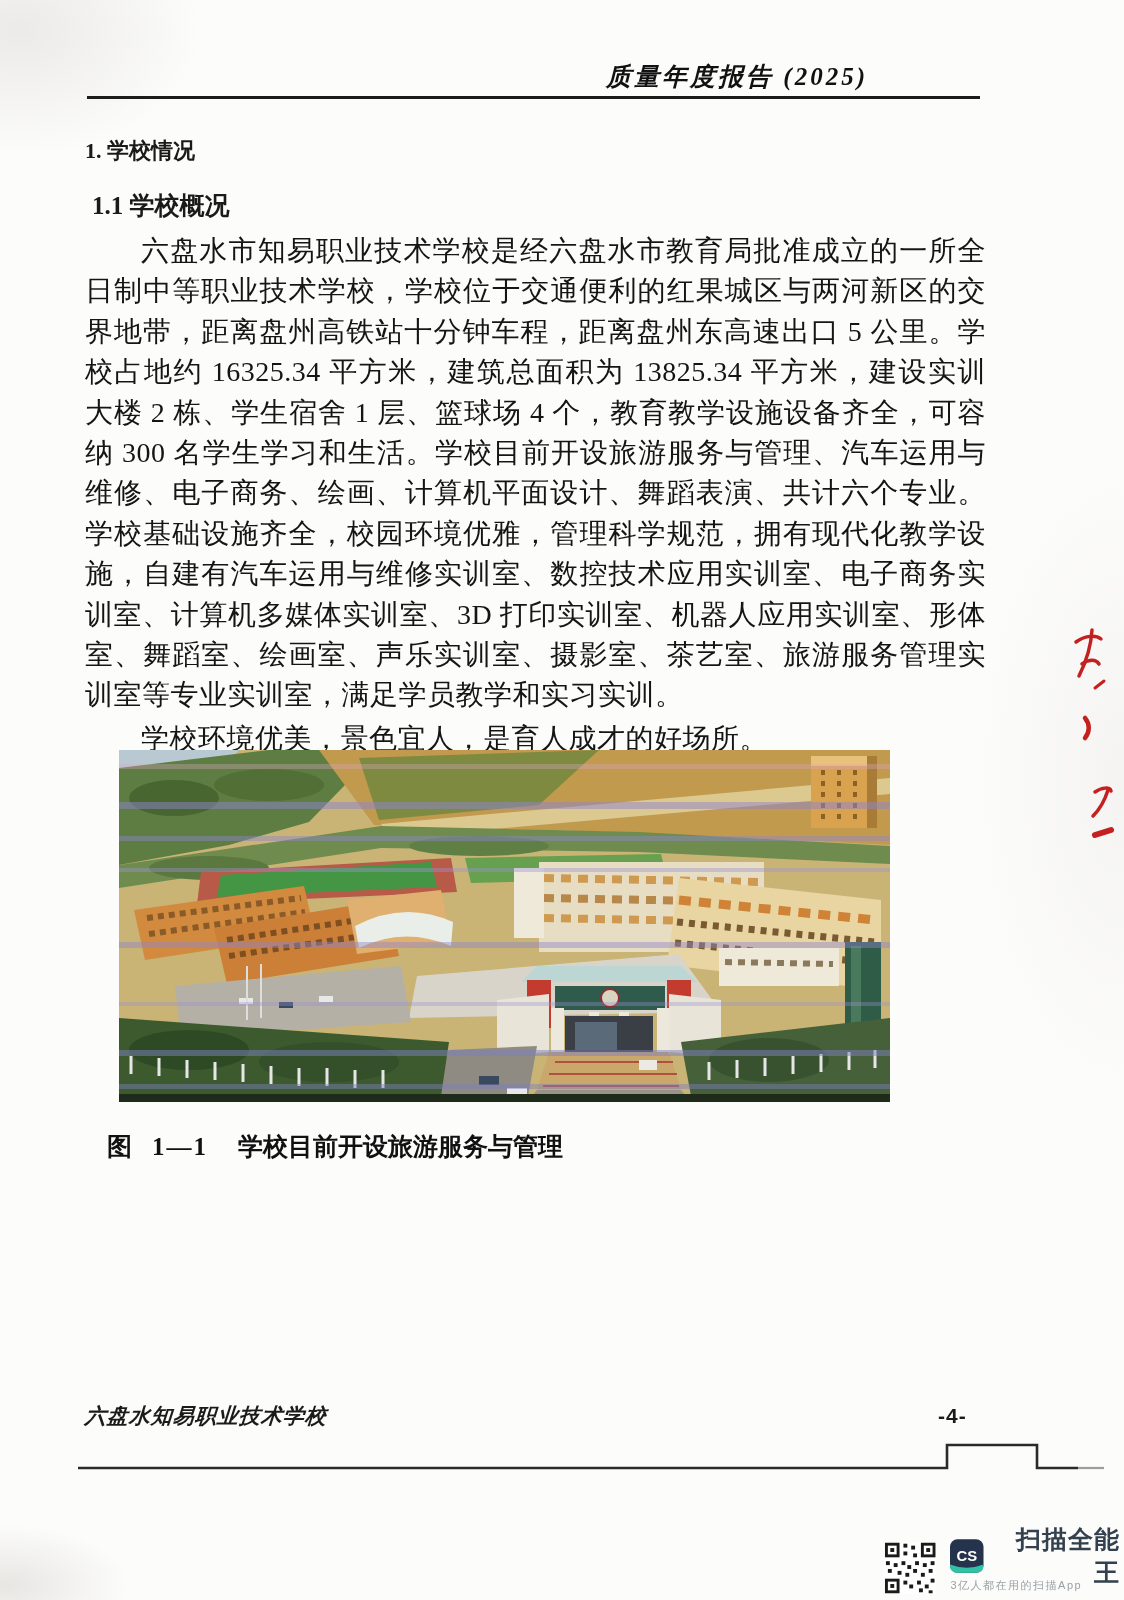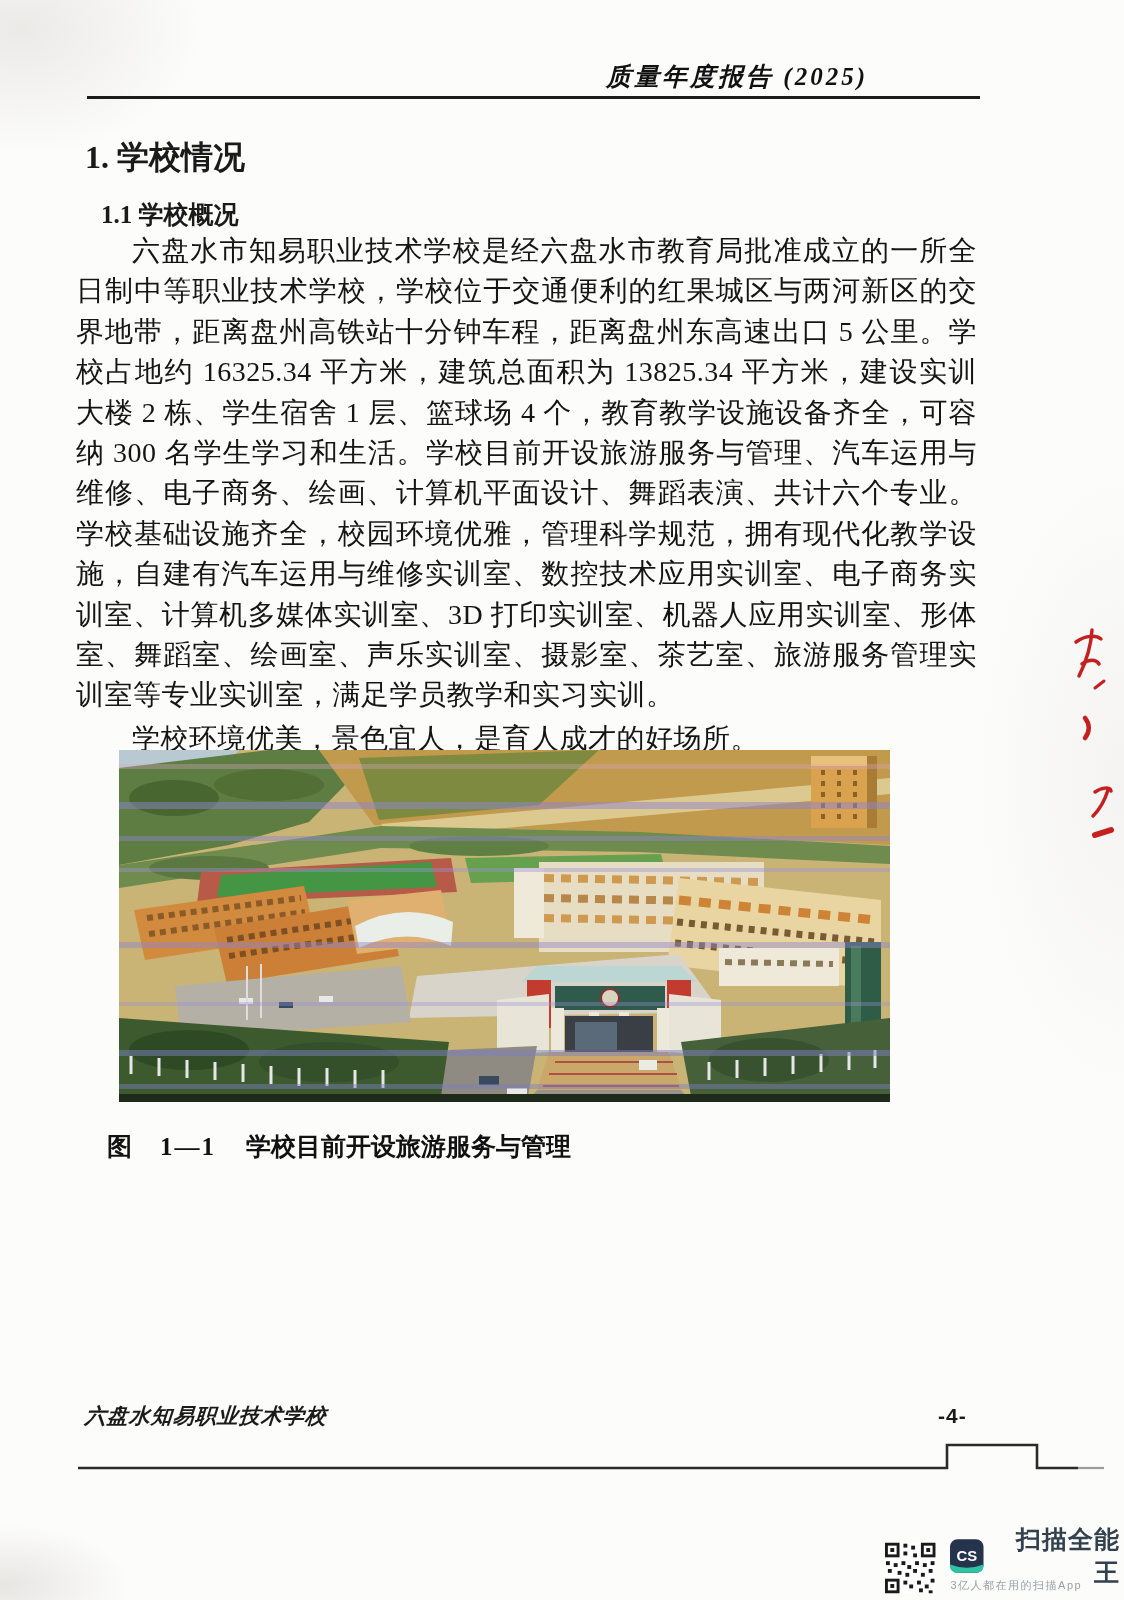--- a/index.html
+++ b/index.html
@@ -12,34 +12,34 @@
       #fcfcfb;
     font-family:"Liberation Serif","DejaVu Serif",serif;color:#1a1a1a;padding-left:44px;
   }
   
   .header-title{
     position:absolute;top:60px;left:0;width:868px;text-align:right;
     font-size:25px;font-weight:bold;font-style:italic;letter-spacing:3px;color:#111;
   }
   .header-rule{position:absolute;top:96px;left:87px;width:893px;height:3px;background:#1c1c1c;}
   
-  .h1{position:absolute;top:136px;left:85px;font-size:32px;font-weight:bold;margin:0;}
-  .h2{position:absolute;top:182px;left:85px;font-size:25px;font-weight:bold;margin:16px;}
-  
-  .content{position:absolute;top:231px;left:76px;width:901px;}
+  .h1{position:absolute;top:136px;left:85px;font-size:22px;font-weight:bold;margin:0;}
+  .h2{position:absolute;top:182px;left:85px;font-size:25px;font-weight:bold;margin:7px;}
+  
+  .content{position:absolute;top:231px;left:85px;width:901px;}
   .content p{
     margin:0;font-size:28px;line-height:40.4px;text-align:justify;
     text-indent:2em;letter-spacing:.5px;color:#151515;
   }
   .content p + p{margin-top:3px;}
   
   .photo{position:absolute;top:750px;left:119px;width:771px;height:352px;display:block;}
   
   .caption{position:absolute;top:1130px;left:107px;font-size:25px;font-weight:bold;color:#111;}
-  .caption .cap-num{margin:0 30px 0 28px;letter-spacing:2px;}
+  .caption .cap-num{margin:0 30px 0 20px;letter-spacing:2px;}
   
   .footer-school{
     position:absolute;top:1402px;left:85px;font-size:21px;font-weight:bold;font-style:italic;
     letter-spacing:1px;color:#1b1b1b;transform:skewX(-4deg);
   }
   .footer-page{position:absolute;top:1404px;left:938px;font-size:21px;font-weight:bold;
     font-family:"Liberation Sans","DejaVu Sans",sans-serif;letter-spacing:1px;}
   .footer-rule{position:absolute;top:1440px;left:0;width:1124px;height:40px;}
   
   .red-marks{position:absolute;top:620px;left:1040px;width:84px;height:240px;}

